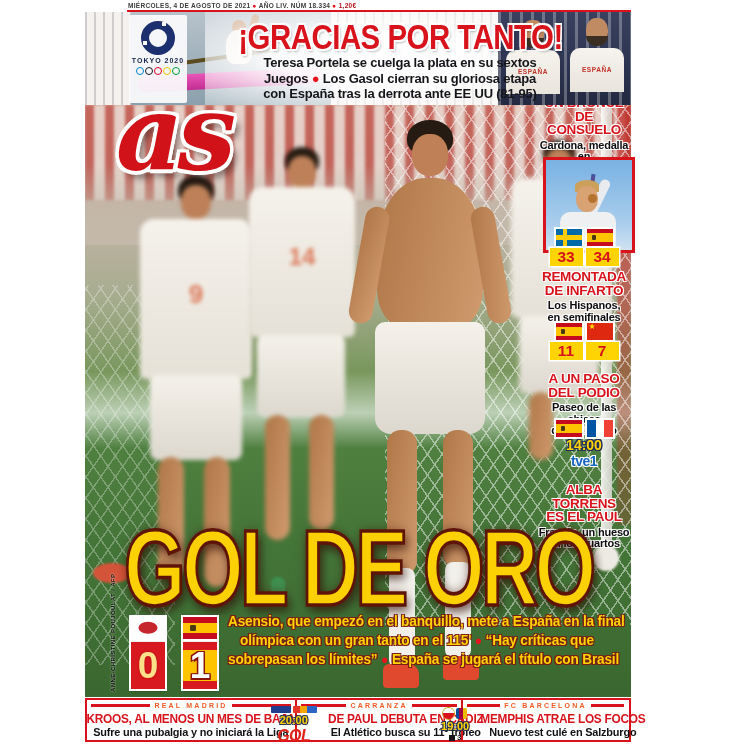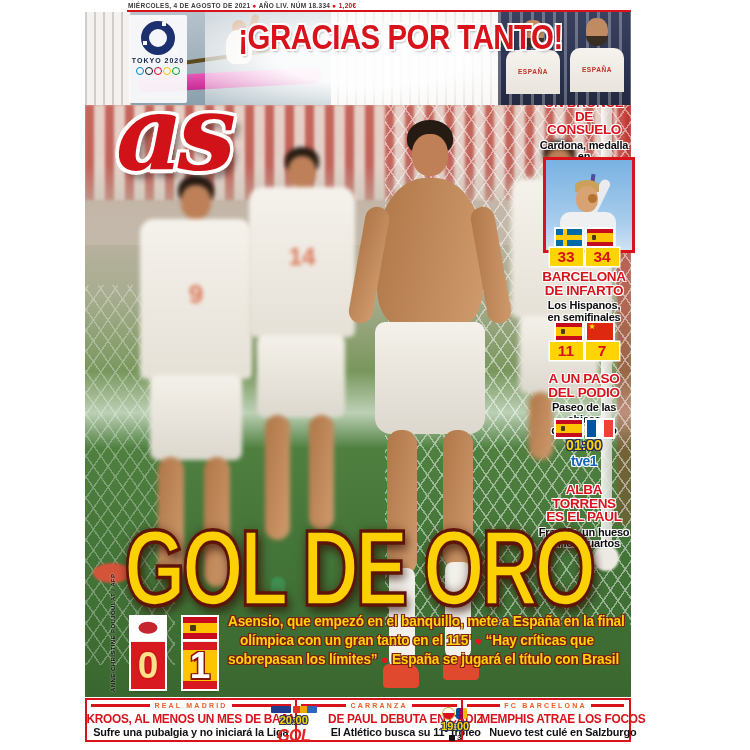--- a/index.html
+++ b/index.html
@@ -229,20 +229,27 @@
       </div>
       <div class="gplayer" style="left:72px;top:6px;">
         <div class="ghead"></div>
         <div class="gbeard"></div>
         <div class="gjersey"><span>ESPAÑA</span></div>
       </div>
     </div>
     <div class="gracias">
       <h1>¡GRACIAS POR TANTO!</h1>
     </div>
+    <div class="bannersub">
+      <span>Teresa Portela se cuelga la plata en su sextos</span><br>
+      <span>Juegos</span>
+      <span class="rb">●</span>
+      <span>Los Gasol cierran su gloriosa etapa</span><br>
+      <span>con España tras la derrota ante EE UU (81-95)</span>
+    </div>
   </div>
 
   <div class="abs photo">
     <div class="stands"></div>
     <div class="standsfade"></div>
     <div class="redge"></div>
     <div class="net" style="left:300px;top:0;width:246px;height:520px;"></div>
     <div class="net" style="left:0;top:180px;width:90px;height:380px;opacity:.3;"></div>
     <div class="goalpost"></div>
 
@@ -322,21 +329,21 @@
   <div class="abs sb" style="left:538px;top:229px;width:92px;">
     <div class="flagrow">
       <span class="flag flag-sweden"></span>
       <span class="flag flag-spain"></span>
     </div>
     <div class="scorestrip">
       <b>33</b>
       <b>34</b>
     </div>
     <div class="sb-title" style="margin-top:4px;">
-      <span>BARCELONA</span><br>
+      <span>REMONTADA</span><br>
       <span>DE INFARTO</span>
     </div>
     <div class="sb-text" style="margin-top:3px;">
       <span>Los Hispanos,</span><br>
       <span>en semifinales</span>
     </div>
   </div>
 
   <div class="abs sb" style="left:538px;top:323px;width:92px;">
     <div class="flagrow">
@@ -355,21 +362,21 @@
       <span>Paseo de las chicas</span><br>
       <span>de waterpolo</span>
     </div>
   </div>
 
   <div class="abs sb" style="left:538px;top:420px;width:92px;">
     <div class="flagrow">
       <span class="flag flag-spain"></span>
       <span class="flag flag-france"></span>
     </div>
-    <div class="sbtime">01:00</div>
+    <div class="sbtime">14:00</div>
     <div class="tve">tve1</div>
     <div class="sb-title" style="margin-top:14px;">
       <span>ALBA TORRENS</span><br>
       <span>ES EL PAUL</span>
     </div>
     <div class="sb-text" style="margin-top:3px;">
       <span>Francia, un hueso</span><br>
       <span>en los cuartos</span>
     </div>
   </div>

